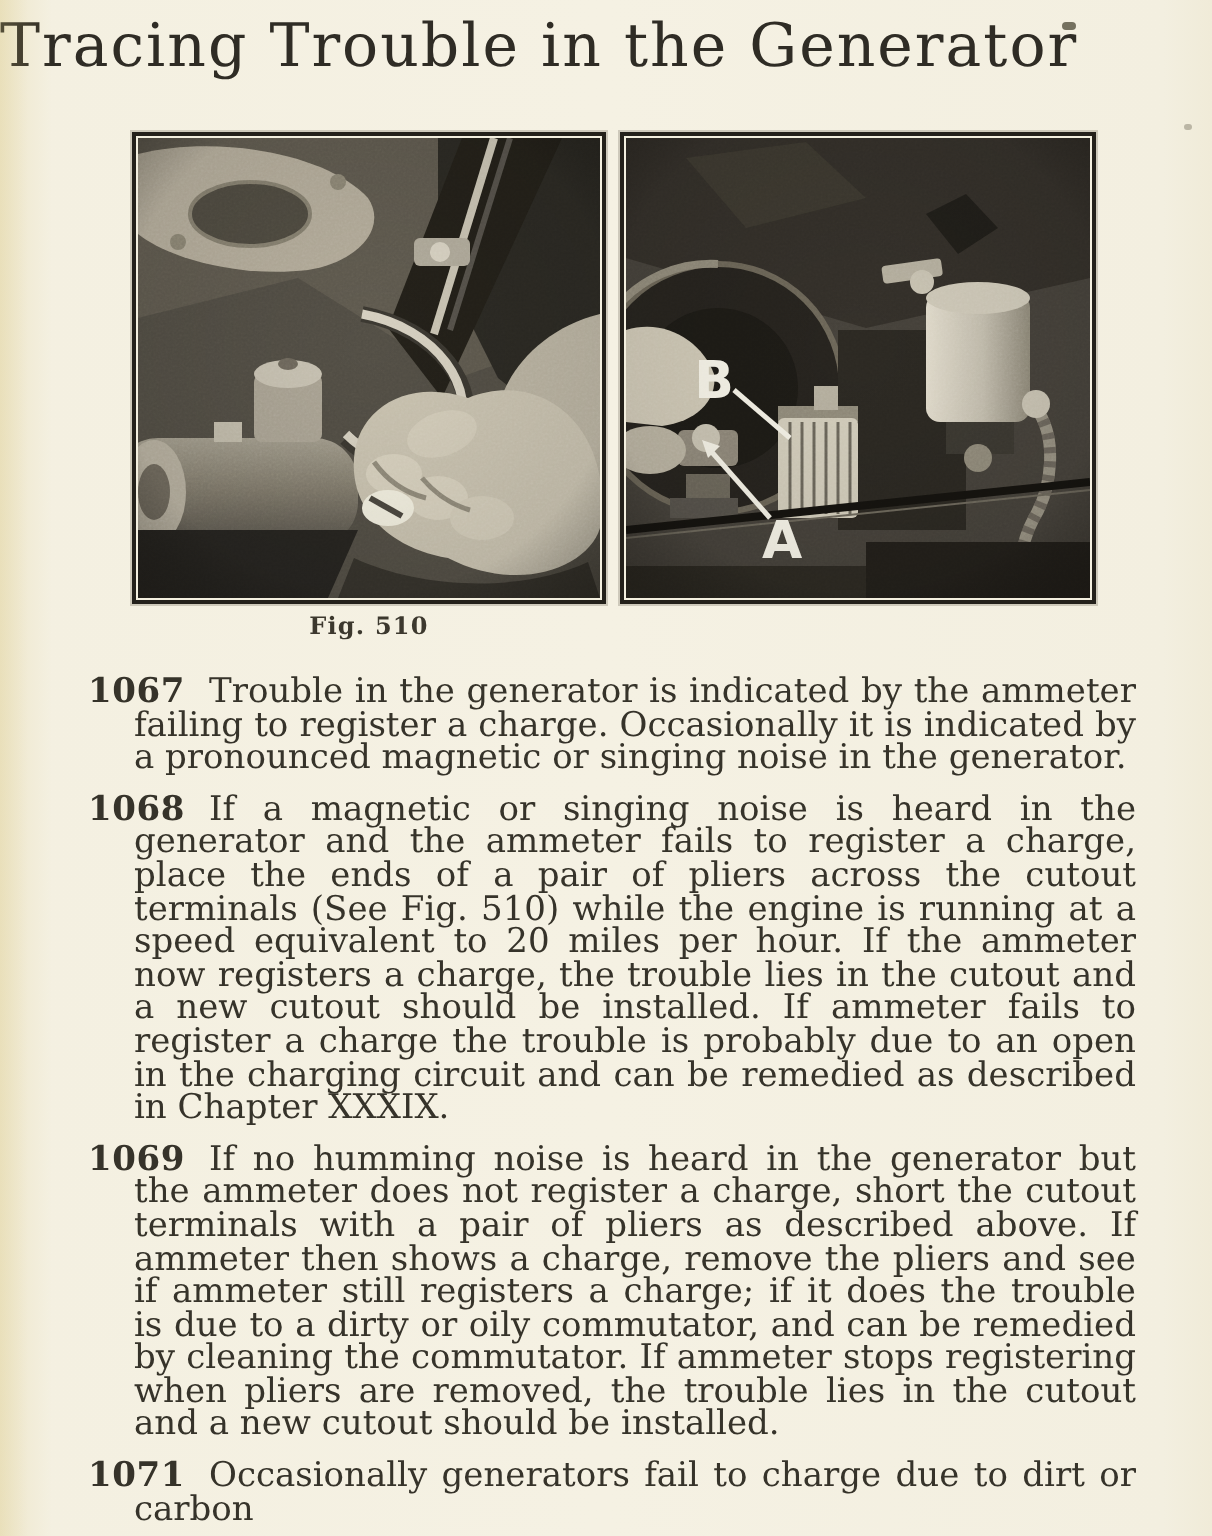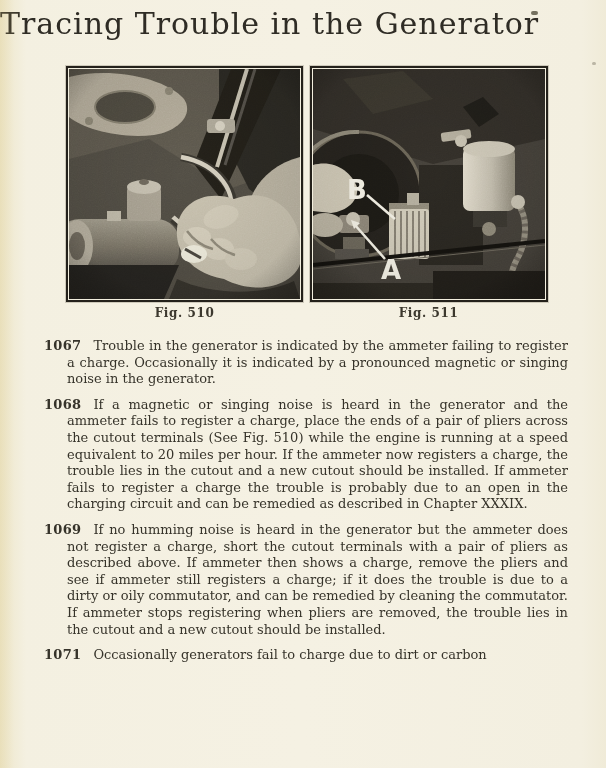--- a/index.html
+++ b/index.html
@@ -48,21 +48,21 @@
     font-size: 12px; font-weight: 700; letter-spacing: 0.6px;
     color: #3c382e;
   }
 
   .text-block {
     position: absolute; left: 44px; top: 338px; width: 524px;
   }
   .para {
     margin: 0 0 9px 0;
     padding-left: 23px; text-indent: -23px;
-    font-size: 13px; line-height: 16.6px;
+    font-size: 17px; line-height: 16.6px;
     text-align: justify;
     color: #36332a;
   }
   .pnum { font-weight: 700; padding-right: 12px; letter-spacing: 0.3px; }
 </style>
 </head>
 <body>
 
 <div class="page">
 
@@ -212,21 +212,20 @@
         <polygon points="38,151 47,154 41,160" fill="#f5f2e6"></polygon>
         <text x="78" y="210" text-anchor="middle" font-family="DejaVu Sans, sans-serif" font-size="26" font-weight="bold" fill="#f7f4e8">A</text>
         <rect width="232" height="230" fill="url(#vig511)"></rect>
         <rect width="232" height="230" filter="url(#grain511)" opacity="0.16" style="mix-blend-mode:overlay"></rect>
       </svg>
     </figure>
   </div>
 
   <div class="captions">
     <div class="caption">Fig. 510</div>
-    <div class="caption">Fig. 511</div>
   </div>
 
   <div class="text-block">
     <p class="para">
       <span class="pnum">1067</span><span>Trouble in the generator is indicated by the ammeter failing to register a charge.  Occasionally it is indicated by a pronounced magnetic or singing noise in the generator.</span>
     </p>
     <p class="para">
       <span class="pnum">1068</span><span>If a magnetic or singing noise is heard in the generator and the ammeter fails to register a charge, place the ends of a pair of pliers across the cutout terminals (See Fig. 510) while the engine is running at a speed equivalent to 20 miles per hour.  If the ammeter now registers a charge, the trouble lies in the cutout and a new cutout should be installed.  If ammeter fails to register a charge the trouble is probably due to an open in the charging circuit and can be remedied as described in Chapter XXXIX.</span>
     </p>
     <p class="para">

